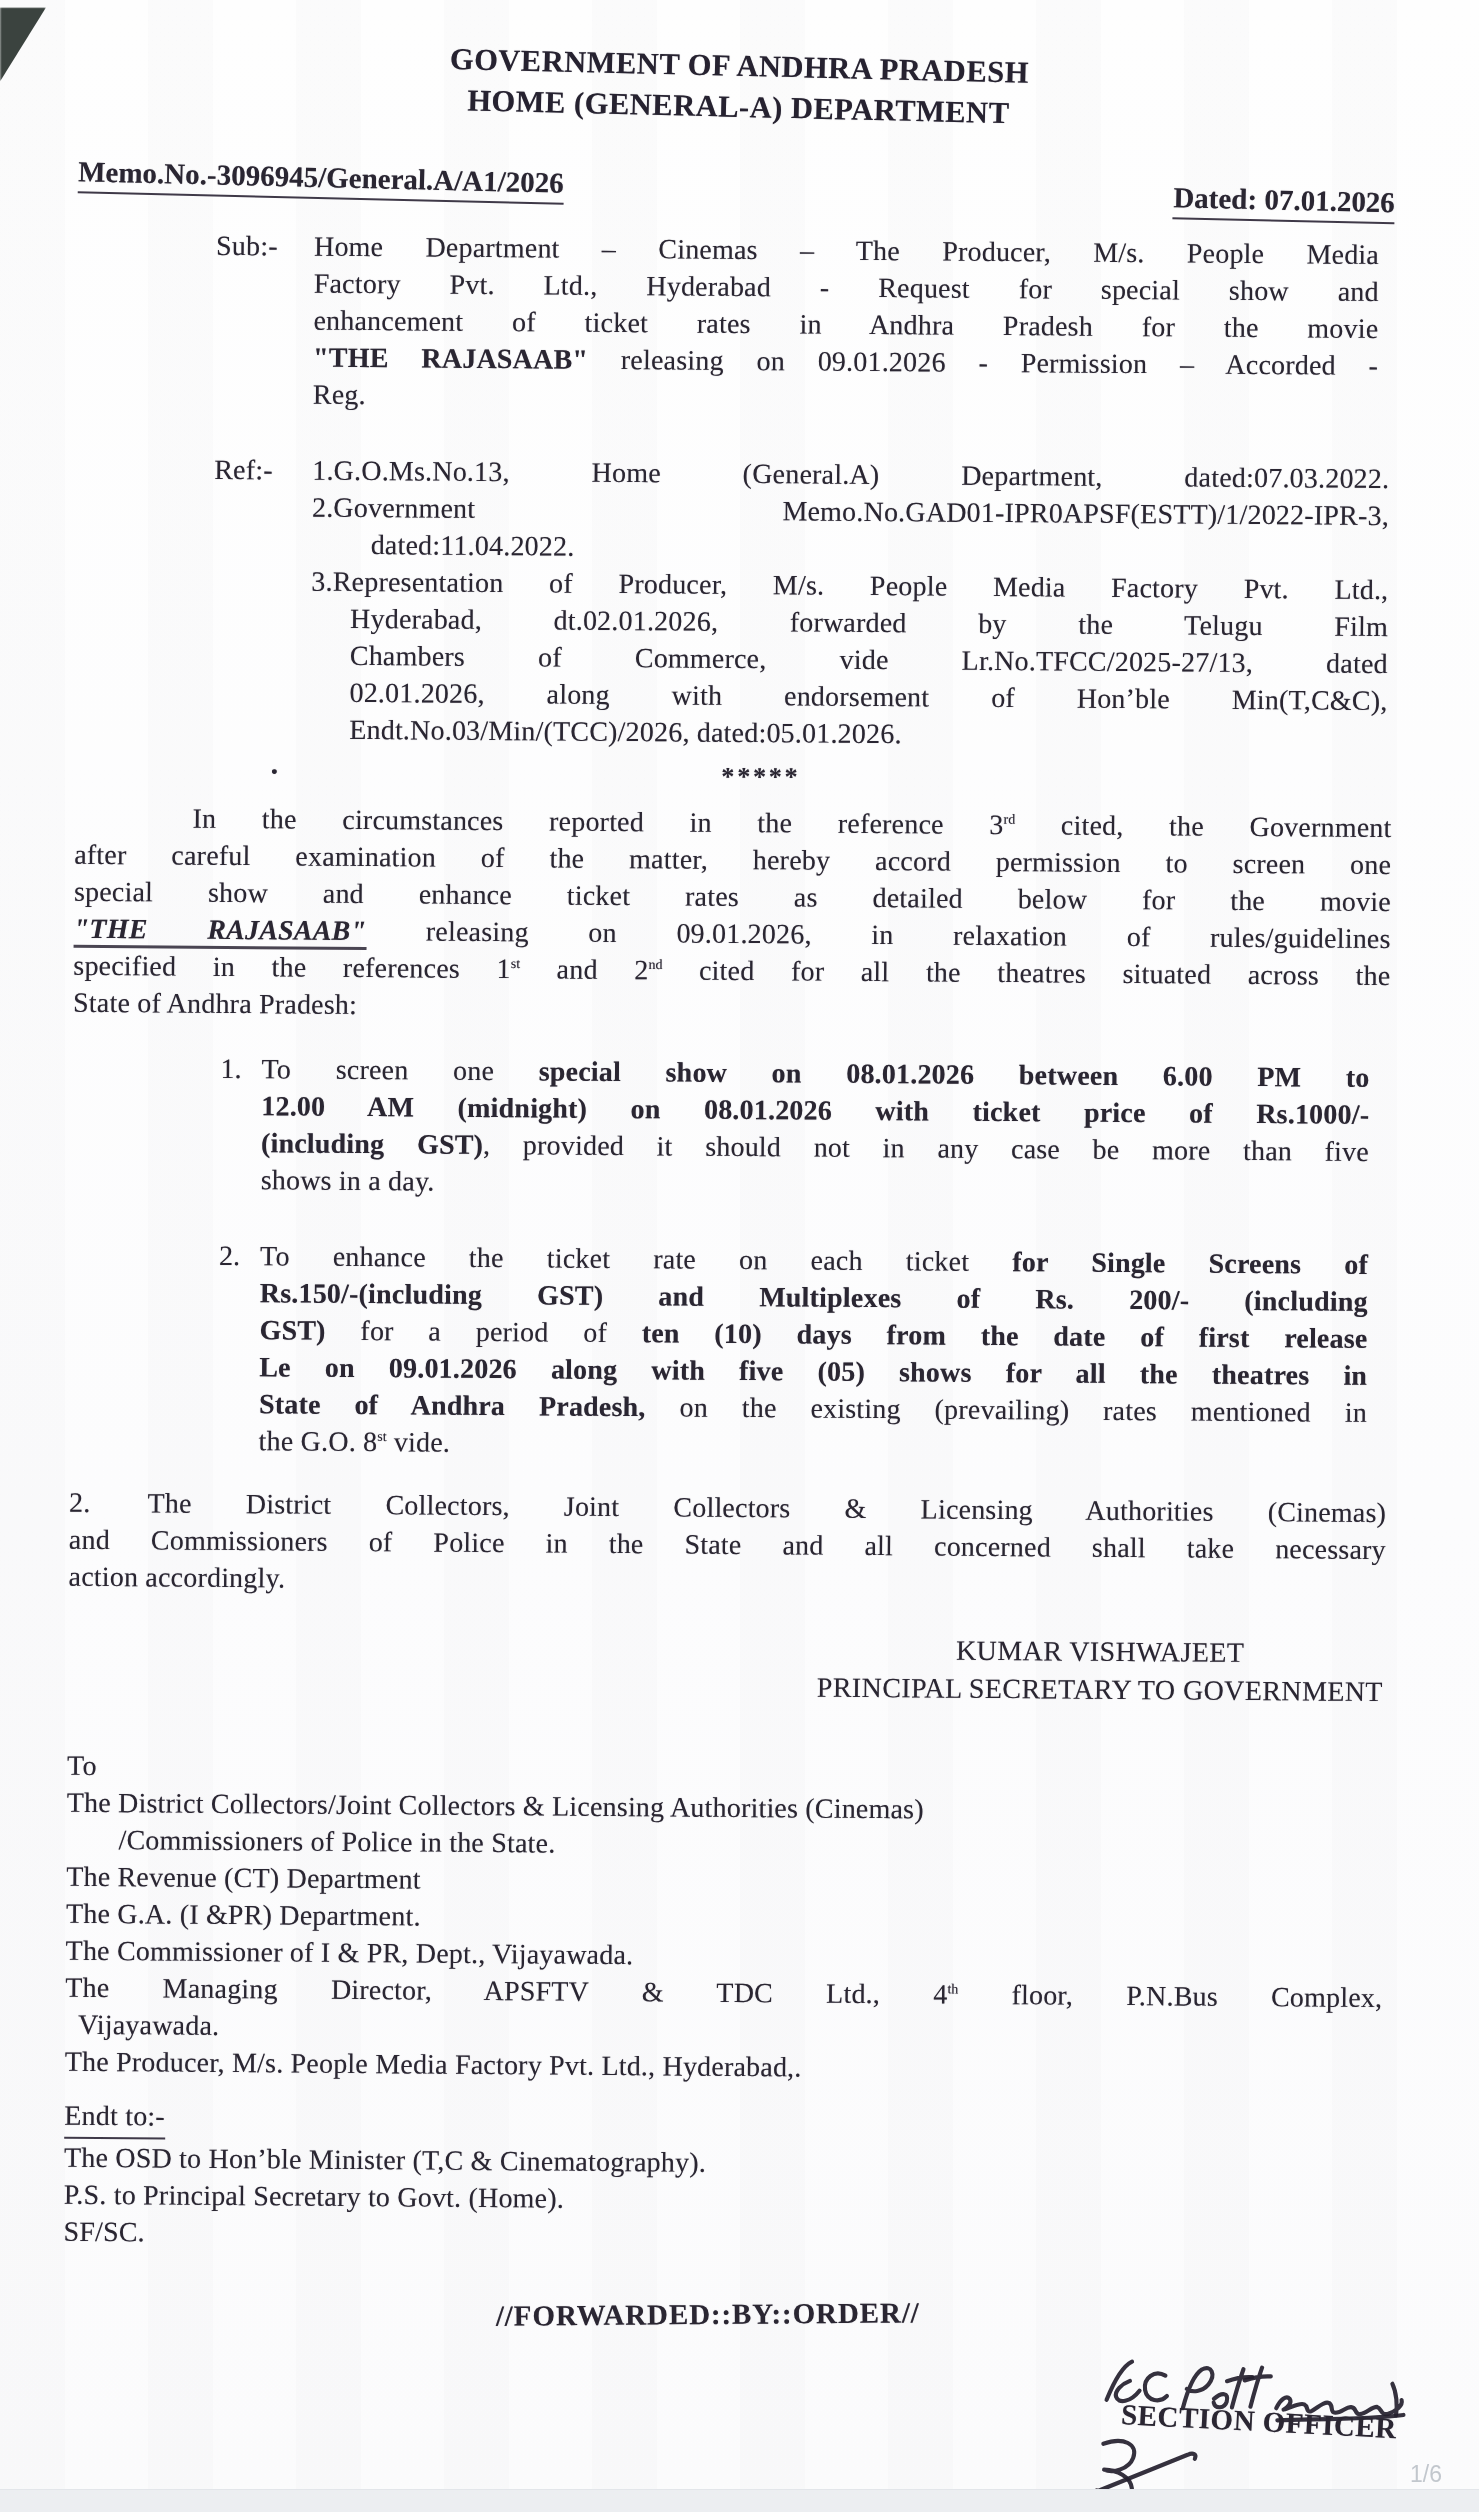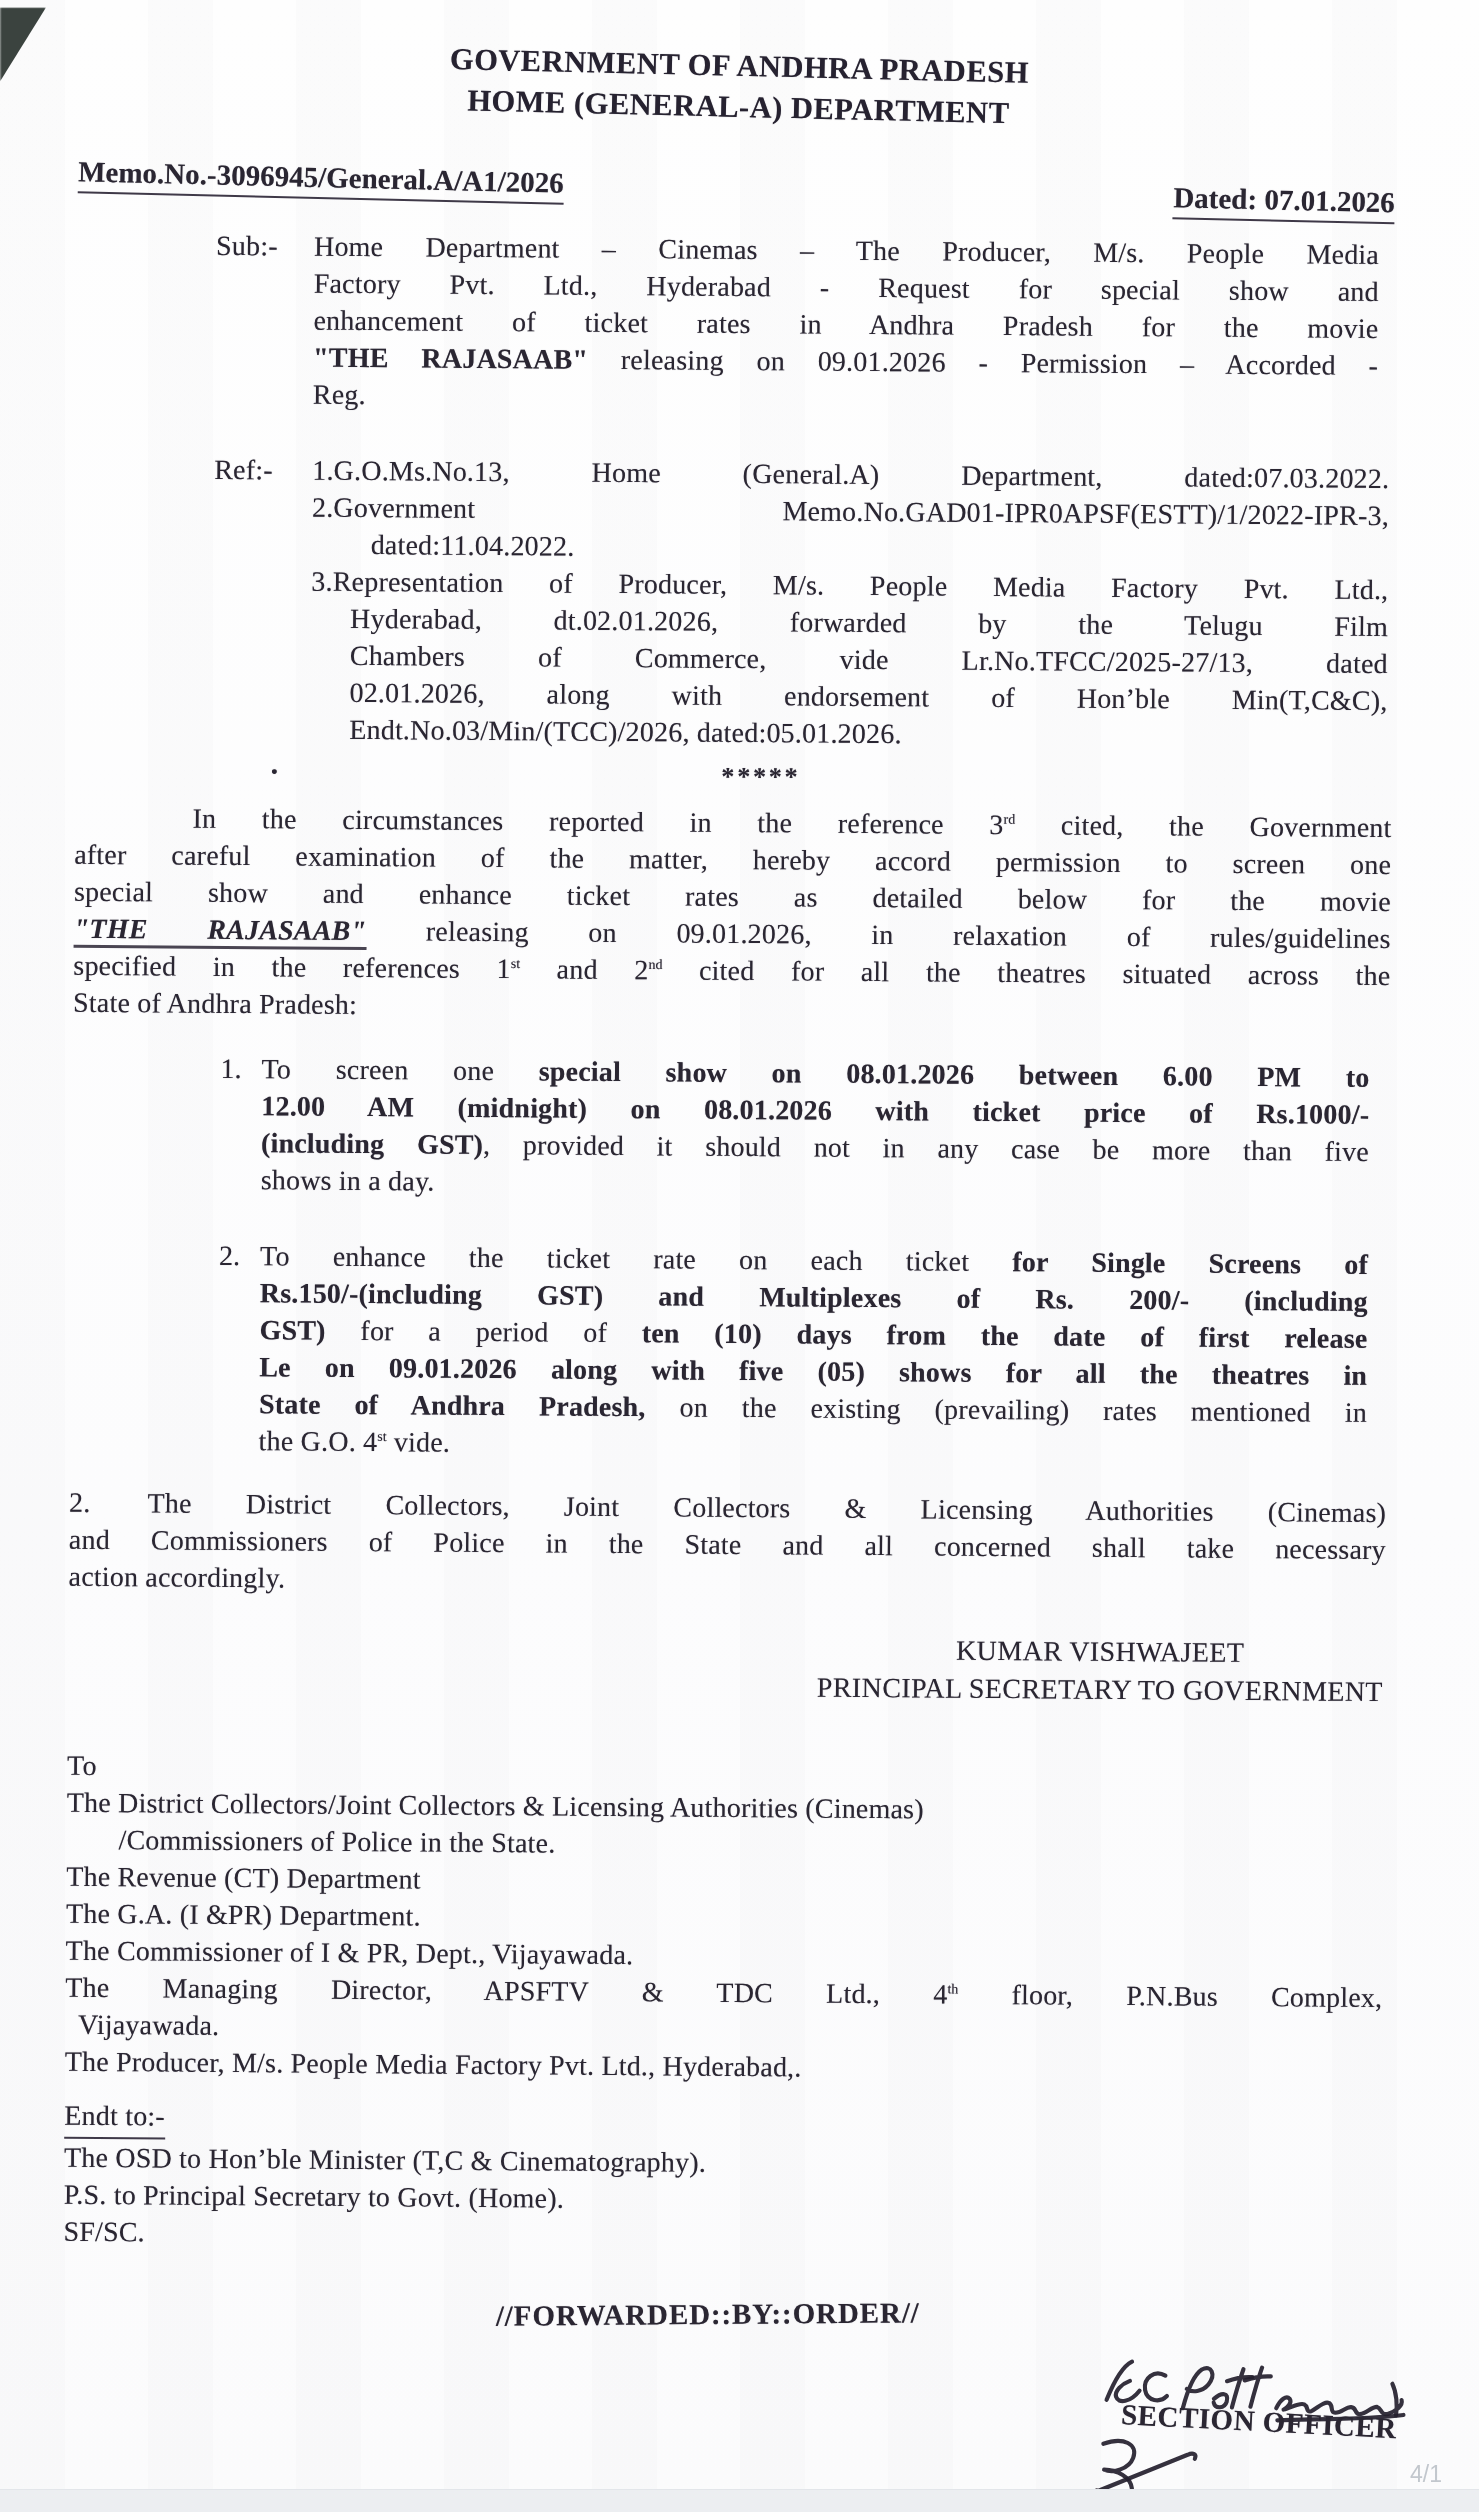--- a/index.html
+++ b/index.html
@@ -147,21 +147,21 @@
     </div>
 
     <div class="order ord2">
       <div class="ordnum">2.</div>
       <div class="ordtext">
           <div class="line jl"><span>To enhance the ticket rate on each ticket </span><span class="b">for Single Screens of</span></div>
           <div class="line jl"><span class="b">Rs.150/-(including GST) and Multiplexes of Rs. 200/- (including</span></div>
           <div class="line jl"><span class="b">GST)</span><span> for a period of </span><span class="b">ten (10) days from the date of first release</span></div>
           <div class="line jl"><span class="b">Le on 09.01.2026 along with five (05) shows for all the theatres in</span></div>
           <div class="line jl"><span class="b">State of Andhra Pradesh,</span><span> on the existing (prevailing) rates mentioned in</span></div>
-          <div class="line"><span>the G.O. 4</span><span class="sup">st</span><span> vide.</span></div>
+          <div class="line"><span>the G.O. 8</span><span class="sup">st</span><span> vide.</span></div>
         </div>
     </div>
 
     <div class="para2">
         <div class="line jl"><span>2.</span><span class="tabgap"></span><span>The District Collectors, Joint Collectors &amp; Licensing Authorities (Cinemas)</span></div>
         <div class="line jl"><span>and Commissioners of Police in the State and all concerned shall take necessary</span></div>
         <div class="line"><span>action accordingly.</span></div>
       </div>
 
     <div class="sig">
@@ -212,17 +212,17 @@
       <div class="so-text">SECTION OFFICER</div>
       <svg class="sig2" width="148" height="81" viewBox="0 0 160 88" role="img">
         <path d="M48 14 C70 5 86 13 81 28 C77 40 60 46 50 42 C64 42 79 48 81 61 C83 76 64 84 50 78 C44 75 41 70 43 65"></path>
         <path d="M8 82 L140 22 C146 19 150 21 148 26"></path>
         <path d="M28 80 C36 84 44 84 52 80"></path>
       </svg>
     </div>
 
   </div>
 
-  <div class="pageno">4/1</div>
+  <div class="pageno">1/6</div>
   <div class="bottomstrip"></div>
 
 </div>
 
 
 </body></html>

